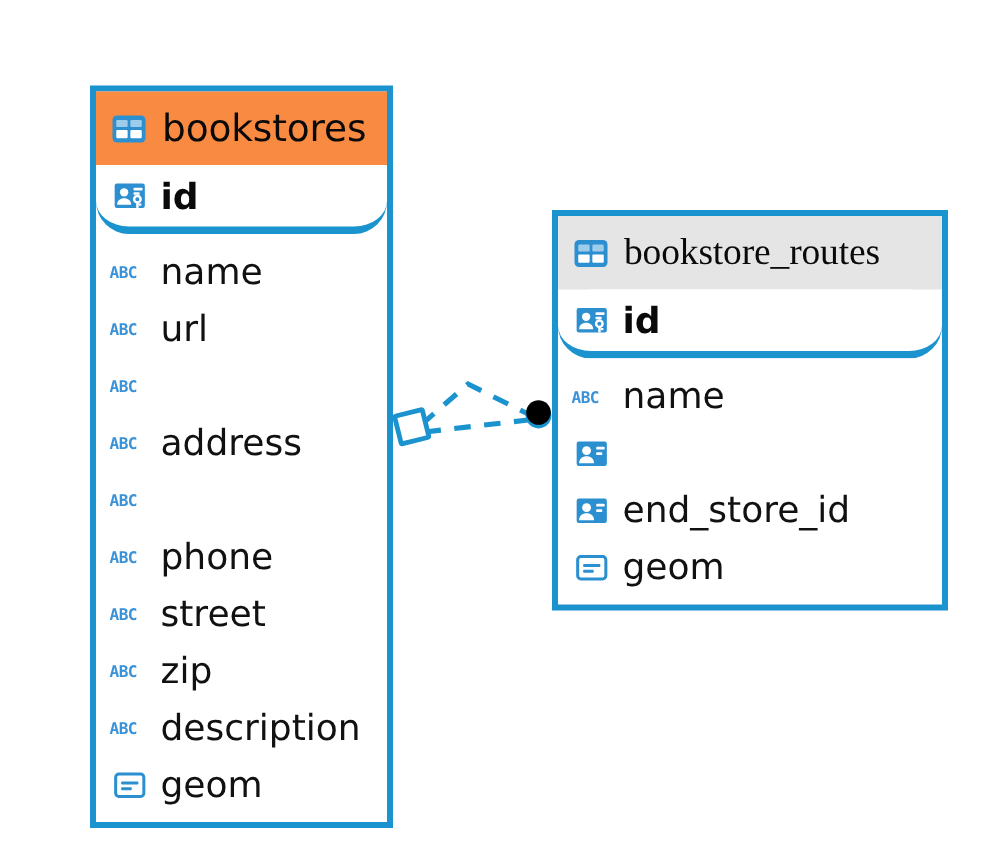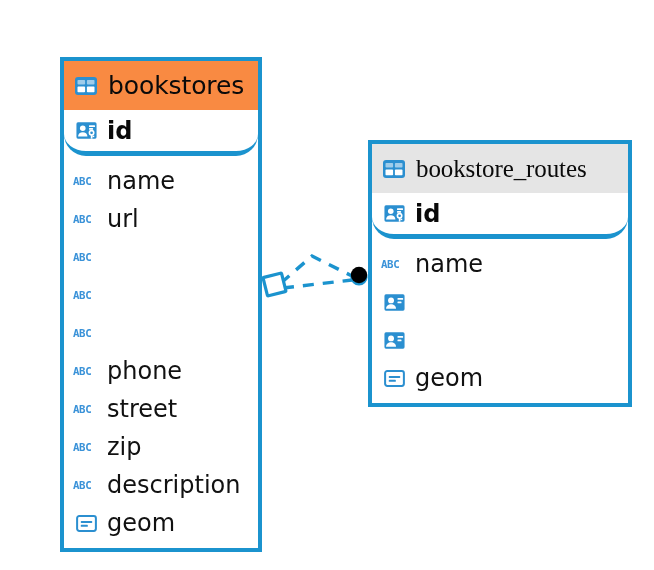--- a/index.html
+++ b/index.html
@@ -164,20 +164,21 @@
           </svg>
         </span>
       </div>
 
       <div class="field-row">
         <span class="ico">
           <svg viewBox="0 0 30 14" width="27" height="13">
             <text x="0" y="11.6" font-family="'DejaVu Sans Mono', monospace" font-size="12.4" font-weight="bold" fill="#3a92d8" letter-spacing="-0.4">ABC</text>
           </svg>
         </span>
+        <span class="fname">address</span>
       </div>
 
       <div class="field-row">
         <span class="ico">
           <svg viewBox="0 0 30 14" width="27" height="13">
             <text x="0" y="11.6" font-family="'DejaVu Sans Mono', monospace" font-size="12.4" font-weight="bold" fill="#3a92d8" letter-spacing="-0.4">ABC</text>
           </svg>
         </span>
       </div>
 
@@ -288,20 +289,21 @@
       <div class="field-row">
         <span class="ico">
           <svg viewBox="0 0 24 24" width="23" height="23">
             <rect x="1.5" y="3.5" width="21" height="17" rx="1.6" fill="#2b8fd0"></rect>
             <circle cx="8.4" cy="9.8" r="3.1" fill="#ffffff"></circle>
             <path d="M3.2 18.6c0-3.1 2.4-4.8 5.2-4.8s5.2 1.7 5.2 4.8z" fill="#ffffff"></path>
             <rect x="15.1" y="7.2" width="5.9" height="1.9" rx="0.6" fill="#ffffff"></rect>
             <rect x="15.1" y="11" width="4.2" height="1.9" rx="0.6" fill="#ffffff"></rect>
           </svg>
         </span>
+        <span class="fname">end_store_id</span>
       </div>
 
       <div class="field-row">
         <span class="ico">
           <svg viewBox="0 0 24 24" width="23" height="23">
             <rect x="2.2" y="4.2" width="19.6" height="15.6" rx="2.2" fill="#ffffff" stroke="#2b8fd0" stroke-width="2.1"></rect>
             <rect x="6" y="9.4" width="12" height="2.1" rx="0.7" fill="#2b8fd0"></rect>
             <rect x="6" y="13.4" width="7.4" height="2.1" rx="0.7" fill="#2b8fd0"></rect>
           </svg>
         </span>

